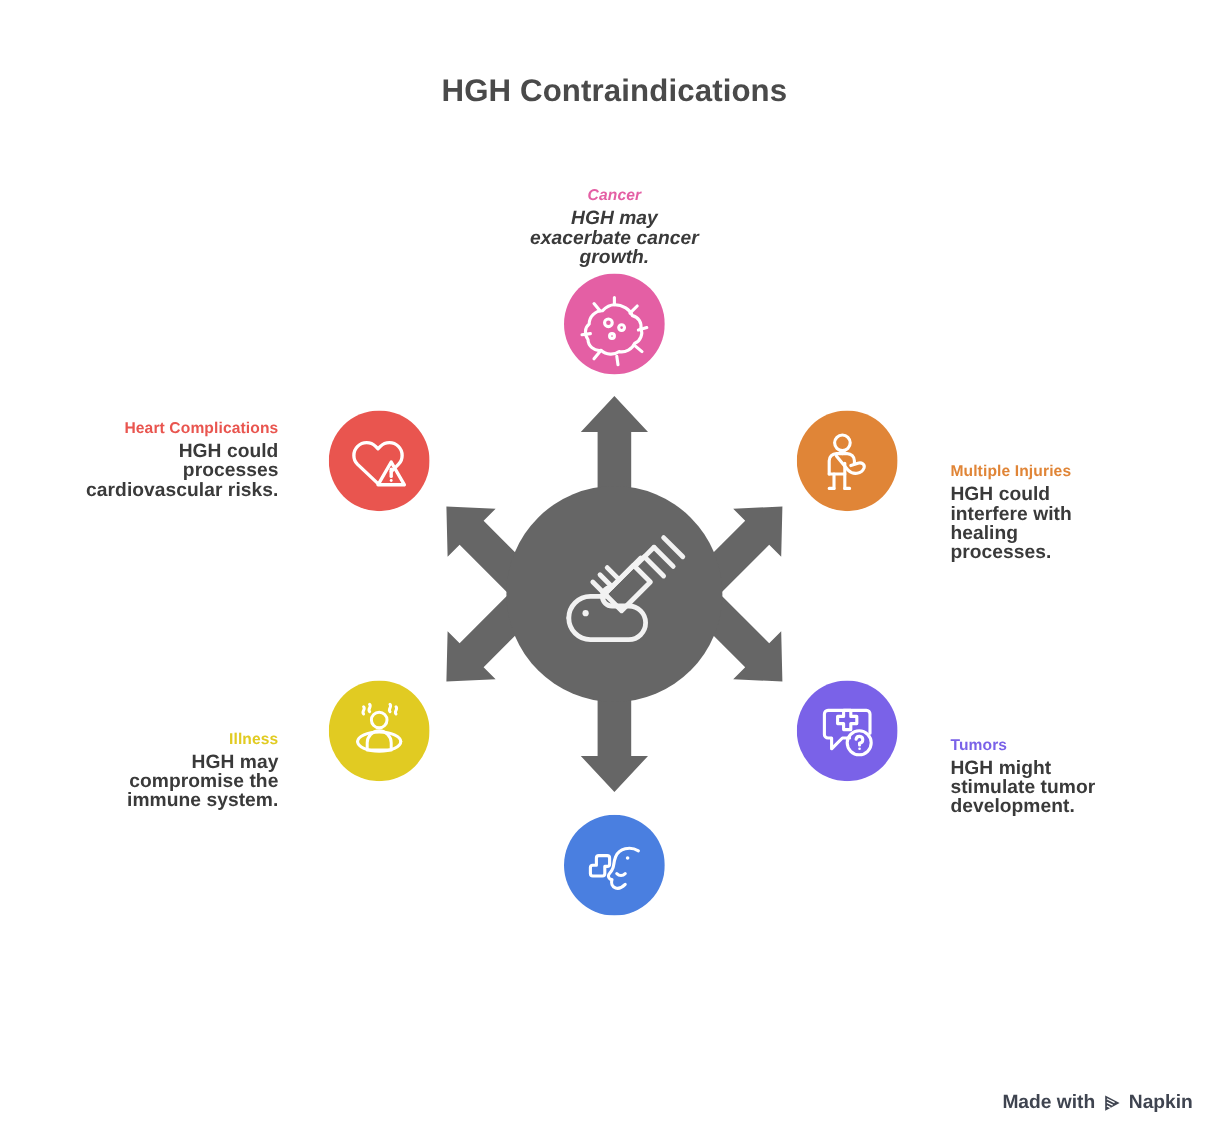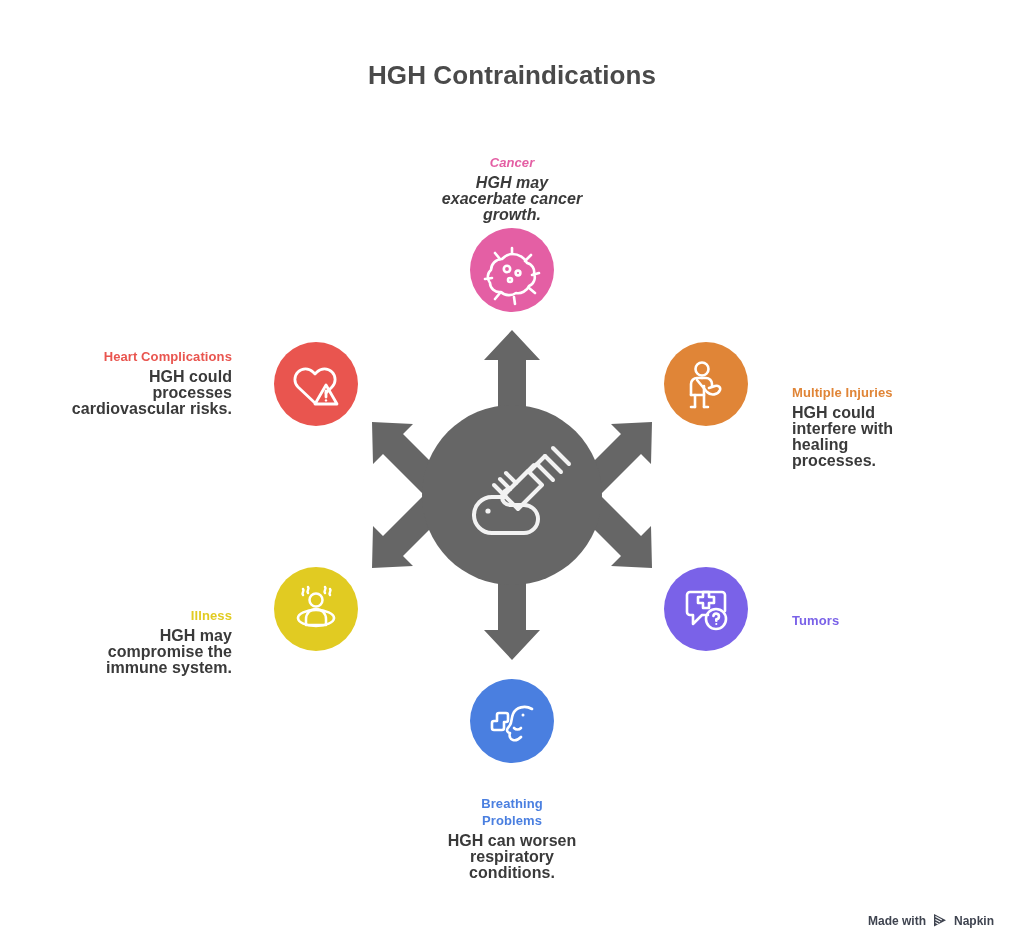--- a/index.html
+++ b/index.html
@@ -43,21 +43,21 @@
     color: #3a3a3a; letter-spacing: .05px;
   }
   .label.align-right { text-align: right; }
   .label.align-left  { text-align: left; }
   .label.align-center{ text-align: center; }
 
   
   .watermark {
     position: absolute; right: 30px; bottom: 18px;
     display: flex; align-items: center; gap: 6px;
-    font-size: 12px; font-weight: 700; color: #3f4450;
+    font-size: 16px; font-weight: 700; color: #3f4450;
   }
   .watermark .wm-logo { display:flex; align-items:center; }
 </style>
 </head>
 <body>
 
 <div id="stage">
 
   <div class="title">HGH Contraindications</div>
 
@@ -175,38 +175,35 @@
         <path d="M61 44 v-16 a3 3 0 0 0 -3 -3 H26 a3 3 0 0 0 -3 3 v17 a3 3 0 0 0 3 3 h3 v9 l9 -9 h6"></path>
         <path d="M34 30 h5 v-5 h0 M34 30 v6 h5 v5 h6 v-5 h5 v-6 h-5 v-5 h-6 v5 z"></path>
         <circle cx="52" cy="52" r="10"></circle>
         <path d="M49.4 49 a2.8 2.8 0 1 1 2.9 3.2 v1.6"></path>
         <circle cx="52.3" cy="57" r="1.1" fill="#ffffff" stroke="none"></circle>
       </g>
     </svg>
   </div>
   <div class="label align-left" style="left:792px; top:584px; width:180px;margin-top:28px;">
     <div class="heading" style="color:#7A62E8;">Tumors</div>
+    <div class="desc" style="max-width:140px;">HGH might stimulate tumor development.</div>
   </div>
 
   <div class="node" style="left:470px; top:679px;">
     <svg width="84" height="84" viewBox="0 0 84 84">
       <circle cx="42" cy="42" r="42" fill="#4A7FE0"></circle>
       <g fill="none" stroke="#ffffff" stroke-width="2.6" stroke-linecap="round" stroke-linejoin="round">
         <path d="M62 30 c-7 -4 -16 -2 -19 5 c-2 5 -1 8 -3 11 c-1 2 -3 3 -3 5 c0 2 2 3 3 3
                  c-1 3 0 6 3 7 c3 1 6 -1 8 -3"></path>
         <circle cx="53" cy="36" r="1.5" fill="#ffffff" stroke="none"></circle>
         <path d="M44 49 c2 2 5 2 7 0"></path>
         <path d="M29 34 h7 a2 2 0 0 1 2 2 v5 a2 2 0 0 1 -2 2 h-2 v6 a2 2 0 0 1 -2 2 h-8
                  a2 2 0 0 1 -2 -2 v-5 a2 2 0 0 1 2 -2 h3 v-6 a2 2 0 0 1 2 -2 z"></path>
       </g>
     </svg>
-  </div>
-  <div class="label align-center" style="left:392px; top:795px; width:240px;">
-    <div class="heading" style="color:#4A7FE0; max-width:120px; margin:0 auto;">Breathing Problems</div>
-    <div class="desc" style="max-width:140px; margin:4px auto 0;">HGH can worsen respiratory conditions.</div>
   </div>
 
   <div class="watermark">
     <span>Made with</span>
     <span class="wm-logo">
       <svg width="16" height="15" viewBox="0 0 16 15">
         <path d="M2 1 L14 7.2 L2 13.6 Z" fill="#3f4450"></path>
         <path d="M3.4 3.6 L9.8 6.9 M3.4 6.6 L8.2 8.9 M3.4 9.6 L6.4 11" stroke="#ffffff" stroke-width="1.1"></path>
       </svg>
     </span>

